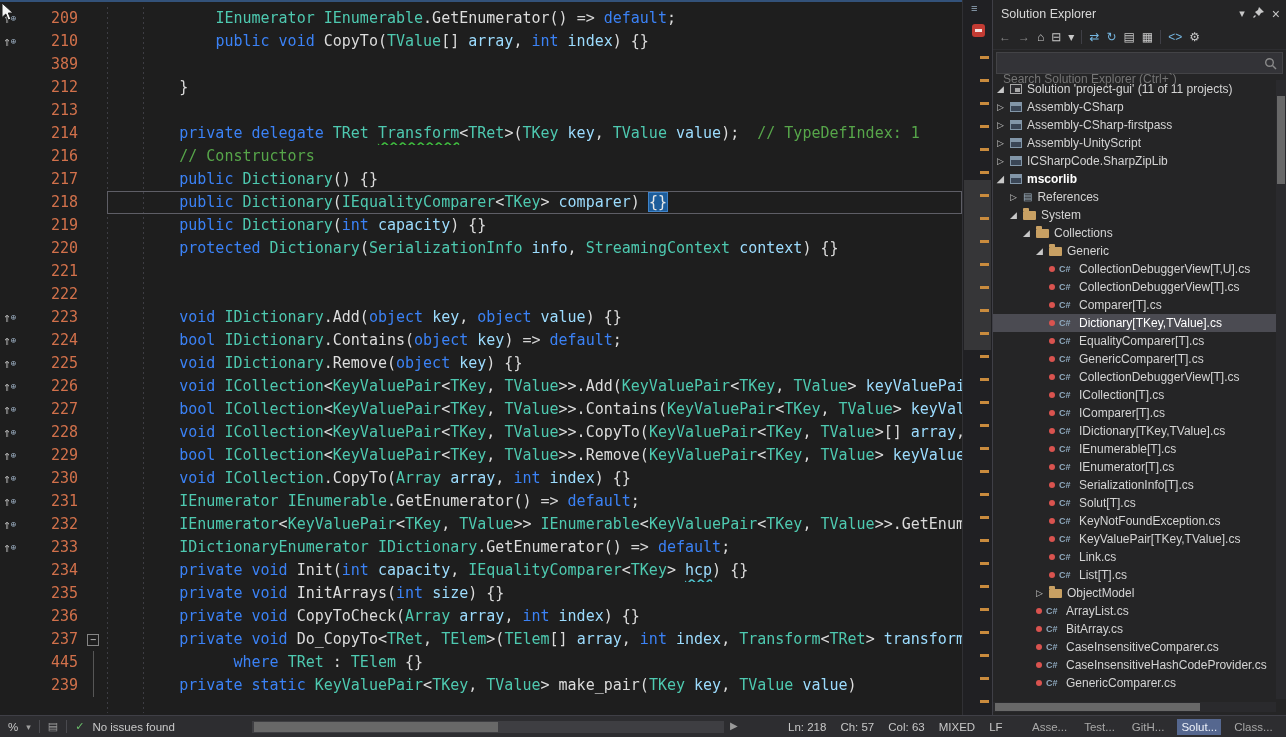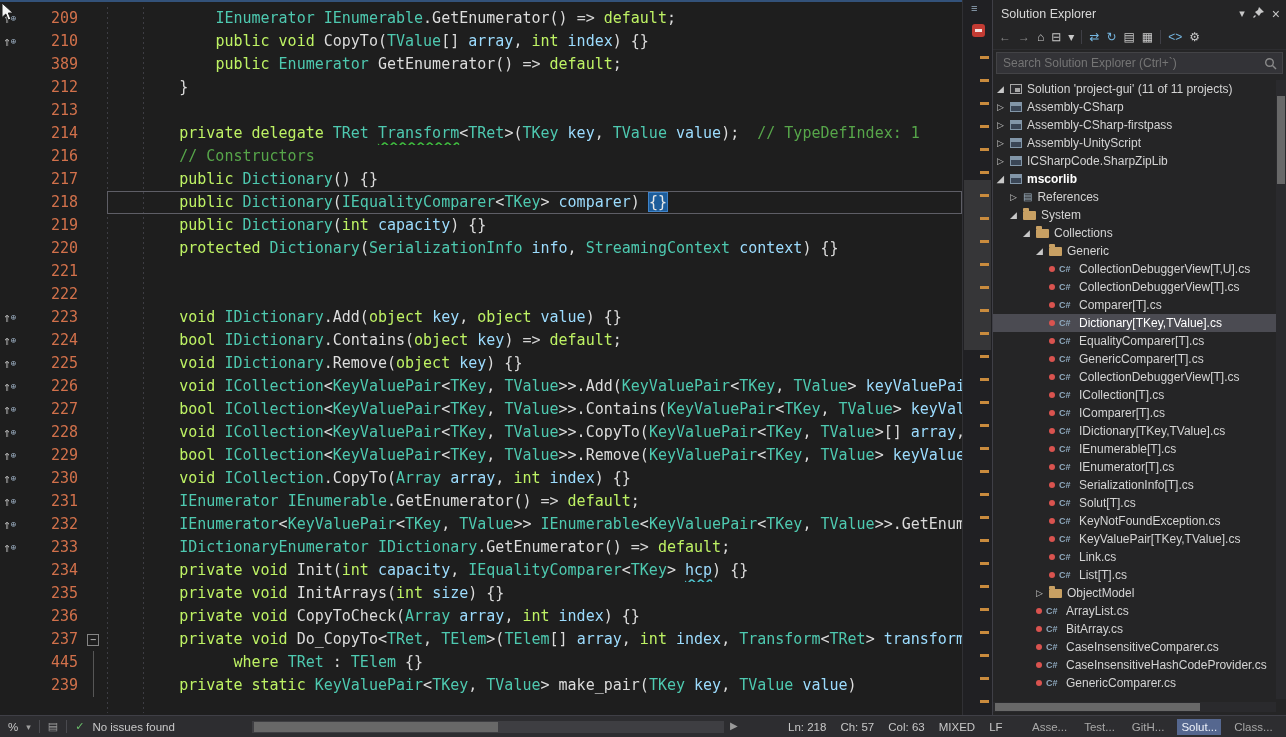--- a/index.html
+++ b/index.html
@@ -19,21 +19,21 @@
   .glyph{width:26px;flex:none;position:relative;}
   .gl{position:absolute;left:3px;top:2px;font-size:13px;color:#bdbdbd;line-height:18px;}
   .gl2{font-size:9px;color:#9db0c4;vertical-align:2px;}
   .lnum{width:56px;flex:none;text-align:right;padding-right:4px;color:#d2714b;}
   .outline{width:25px;flex:none;position:relative;}
   .collapse-box{position:absolute;left:5px;top:6px;width:12px;height:12px;border:1px solid #858585;
                 background:#1e1e1e;color:#c8c8c8;font-size:10px;line-height:9px;text-align:center;}
   .oline::before{content:"";position:absolute;left:11px;top:0;bottom:0;border-left:1px solid#565656;}
   .code{flex:1;overflow:hidden;color:#dcdcdc;}
   .row.current .code{box-shadow:inset 0 0 0 1px #5e5e66;}
-  .k{color:#bef264;} .t{color:#4ec9b0;} .p{color:#9cdcfe;} .c{color:#57a64a;}
+  .k{color:#3b82f6;} .t{color:#4ec9b0;} .p{color:#9cdcfe;} .c{color:#57a64a;}
   .n{color:#dcdcdc;} .o{color:#d4d4d4;}
   .hi{background:#1d5d9b;box-shadow:0 0 0 1px #3f83c9;color:#e8e8e8;}
   .sqg{text-decoration-line:underline;text-decoration-style:wavy;text-decoration-color:#3fbf3f;text-underline-offset:3px;}
   .sqb{text-decoration-line:underline;text-decoration-style:wavy;text-decoration-color:#4fc4cf;text-underline-offset:3px;}
 
   
   .sbar{position:absolute;left:962px;top:0;width:30px;height:715px;background:#202023;border-left:1px solid #303034;}
   .split{position:absolute;left:8px;top:2px;color:#9ab0c4;font-size:11px;}
   .errbadge{position:absolute;left:9px;top:24px;width:13px;height:13px;background:#c33b33;border-radius:3px;}
   .errbadge::before{content:"";position:absolute;left:3px;top:5px;width:7px;height:3px;background:#f2e3e1;}
@@ -48,21 +48,21 @@
   .ptitle{height:25px;display:flex;align-items:center;padding:2px 6px 0 8px;color:#d8d8d8;font-size:12.5px;}
   .ptitle-text{flex:1;}
   .ptitle-icons{display:flex;align-items:center;gap:8px;color:#c8c8c8;}
   .ti{cursor:default;font-size:11px;}
   .ti.x{font-size:14px;}
   .se-toolbar{height:25px;display:flex;align-items:center;gap:7px;padding:0 6px;border-bottom:1px solid #2d2d30;}
   .tbtn{color:#c8c8c8;font-size:12px;line-height:12px;}
   .tsep{width:1px;height:14px;background:#3f3f46;}
   .se-search{height:27px;padding:2px 3px;}
   .se-search .swrap{position:relative;height:22px;background:#333337;border:1px solid #434346;}
-  .se-search input{position:absolute;left:0;top:0;width:100%;height:100%;background:transparent;border:none;outline:none;
+  .se-search input{position:absolute;left:0;top:16px;width:100%;height:100%;background:transparent;border:none;outline:none;
                    color:#9a9a9a;font-size:12px;padding:0 24px 0 6px;font-family:"Liberation Sans",sans-serif;}
   .se-search svg{position:absolute;right:5px;top:4px;}
   .tree{margin-top:3px;}
   .titem{display:flex;align-items:center;height:18px;font-size:12px;color:#d4d4d4;white-space:nowrap;overflow:hidden;}
   .titem.bold{font-weight:bold;color:#fff;}
   .titem.selected{background:#4b4b52;color:#fff;}
   .arrow{display:inline-block;width:13px;flex:none;font-size:9px;color:#c8c8c8;}
   .dot{display:inline-block;width:6px;height:6px;border-radius:50%;background:#d9534f;margin-right:4px;flex:none;}
   .ic{display:inline-block;margin-right:5px;flex:none;position:relative;}
   .ic-cs{font-weight:bold;font-size:9px;color:#8ea8bd;width:15px;}
@@ -101,21 +101,21 @@
 <div class="app">
 
   <div class="editor">
     <div class="editor-topline"></div>
     <div class="code-area">
       <div class="guide g1"></div>
       <div class="guide g2"></div>
       <div class="lines">
           <div class="row"><div class="glyph"><span class="gl">⇑<span class="gl2">⊕</span></span></div><div class="lnum">209</div><div class="outline"></div><div class="code"><span class="n">            </span><span class="t">IEnumerator</span><span class="n"> </span><span class="t">IEnumerable</span><span class="n">.GetEnumerator() </span><span class="o">=&gt; </span><span class="k">default</span><span class="n">;</span></div></div>
           <div class="row"><div class="glyph"><span class="gl">⇑<span class="gl2">⊕</span></span></div><div class="lnum">210</div><div class="outline"></div><div class="code"><span class="n">            </span><span class="k">public</span><span class="n"> </span><span class="k">void</span><span class="n"> CopyTo(</span><span class="t">TValue</span><span class="n">[] </span><span class="p">array</span><span class="n">, </span><span class="k">int</span><span class="n"> </span><span class="p">index</span><span class="n">) {}</span></div></div>
-          <div class="row"><div class="glyph"></div><div class="lnum">389</div><div class="outline"></div><div class="code"><span class="n">            </span><span class="k">public</span><span class="n"> </span><span class="t">Enumerator</span><span class="n"> GetEnumerator() </span><span class="o">=&gt; </span><span class="k">default</span><span class="n">;</span></div></div>
+          <div class="row"><div class="glyph"></div><div class="lnum">389</div><div class="outline"></div></div>
           <div class="row"><div class="glyph"></div><div class="lnum">212</div><div class="outline"></div><div class="code"><span class="n">        }</span></div></div>
           <div class="row"><div class="glyph"></div><div class="lnum">213</div><div class="outline"></div><div class="code"></div></div>
           <div class="row"><div class="glyph"></div><div class="lnum">214</div><div class="outline"></div><div class="code"><span class="n">        </span><span class="k">private</span><span class="n"> </span><span class="k">delegate</span><span class="n"> </span><span class="t">TRet</span><span class="n"> </span><span class="t sqg">Transform</span><span class="n">&lt;</span><span class="t">TRet</span><span class="n">&gt;(</span><span class="t">TKey</span><span class="n"> </span><span class="p">key</span><span class="n">, </span><span class="t">TValue</span><span class="n"> </span><span class="p">value</span><span class="n">);  </span><span class="c">// TypeDefIndex: 1</span></div></div>
           <div class="row"><div class="glyph"></div><div class="lnum">216</div><div class="outline"></div><div class="code"><span class="n">        </span><span class="c">// Constructors</span></div></div>
           <div class="row"><div class="glyph"></div><div class="lnum">217</div><div class="outline"></div><div class="code"><span class="n">        </span><span class="k">public</span><span class="n"> </span><span class="t">Dictionary</span><span class="n">() {}</span></div></div>
           <div class="row current"><div class="glyph"></div><div class="lnum">218</div><div class="outline"></div><div class="code"><span class="n">        </span><span class="k">public</span><span class="n"> </span><span class="t">Dictionary</span><span class="n">(</span><span class="t">IEqualityComparer</span><span class="n">&lt;</span><span class="t">TKey</span><span class="n">&gt; </span><span class="p">comparer</span><span class="n">) </span><span class="hi">{}</span></div></div>
           <div class="row"><div class="glyph"></div><div class="lnum">219</div><div class="outline"></div><div class="code"><span class="n">        </span><span class="k">public</span><span class="n"> </span><span class="t">Dictionary</span><span class="n">(</span><span class="k">int</span><span class="n"> </span><span class="p">capacity</span><span class="n">) {}</span></div></div>
           <div class="row"><div class="glyph"></div><div class="lnum">220</div><div class="outline"></div><div class="code"><span class="n">        </span><span class="k">protected</span><span class="n"> </span><span class="t">Dictionary</span><span class="n">(</span><span class="t">SerializationInfo</span><span class="n"> </span><span class="p">info</span><span class="n">, </span><span class="t">StreamingContext</span><span class="n"> </span><span class="p">context</span><span class="n">) {}</span></div></div>
           <div class="row"><div class="glyph"></div><div class="lnum">221</div><div class="outline"></div><div class="code"></div></div>
           <div class="row"><div class="glyph"></div><div class="lnum">222</div><div class="outline"></div></div>

